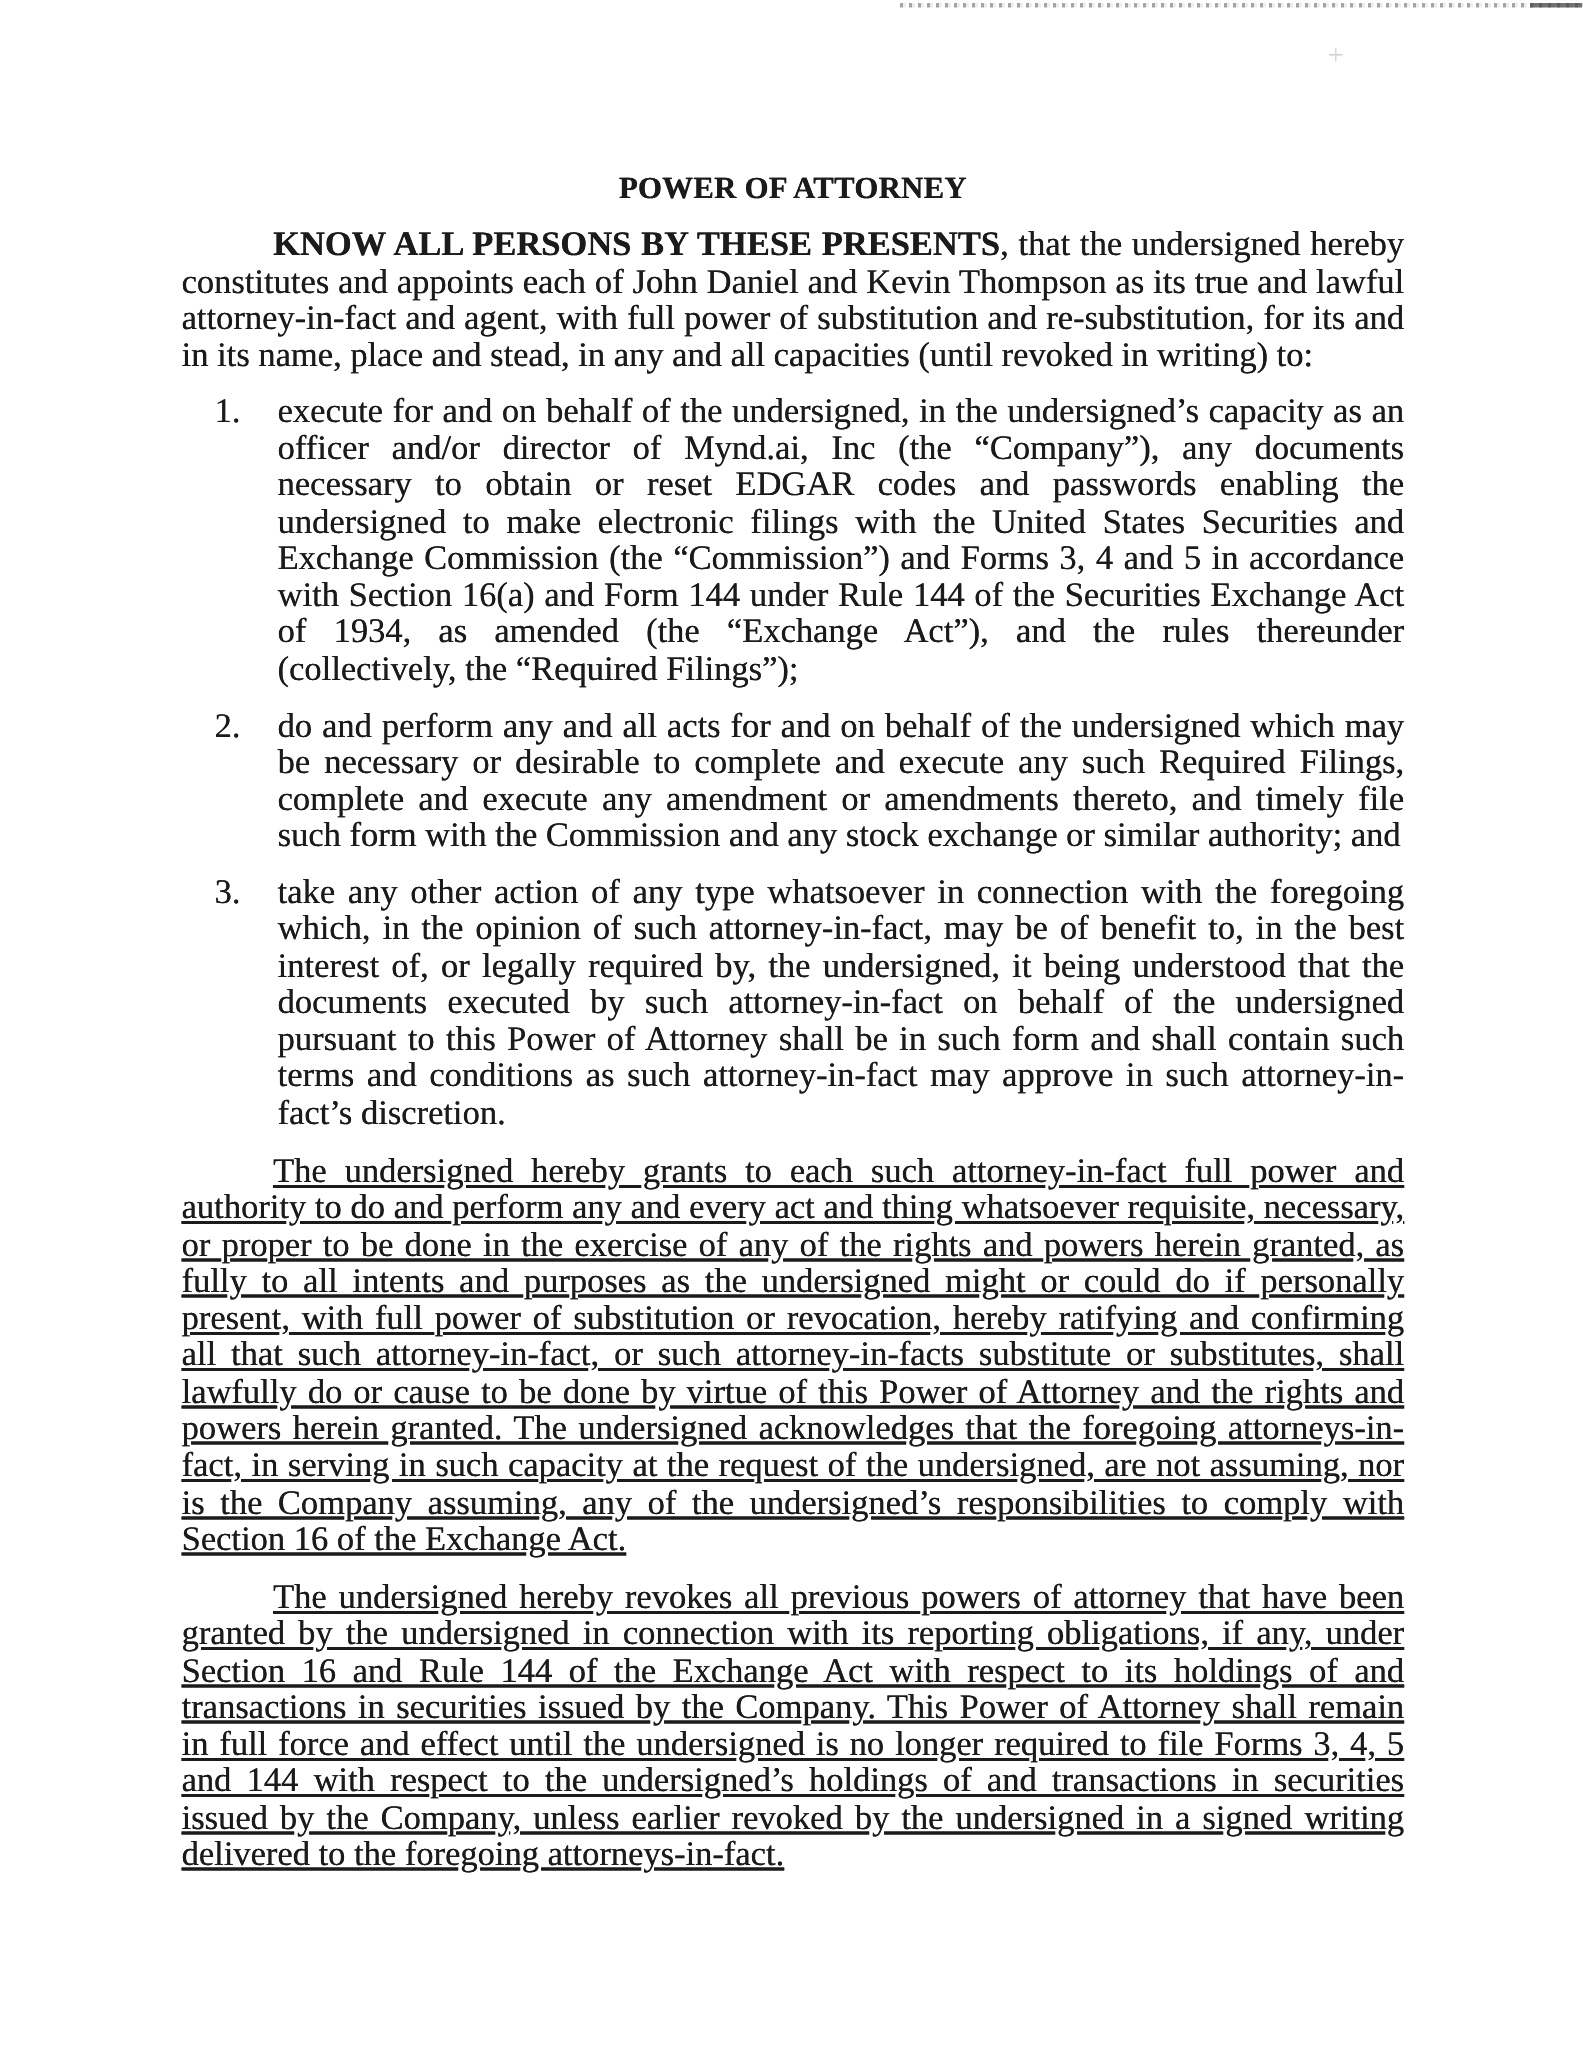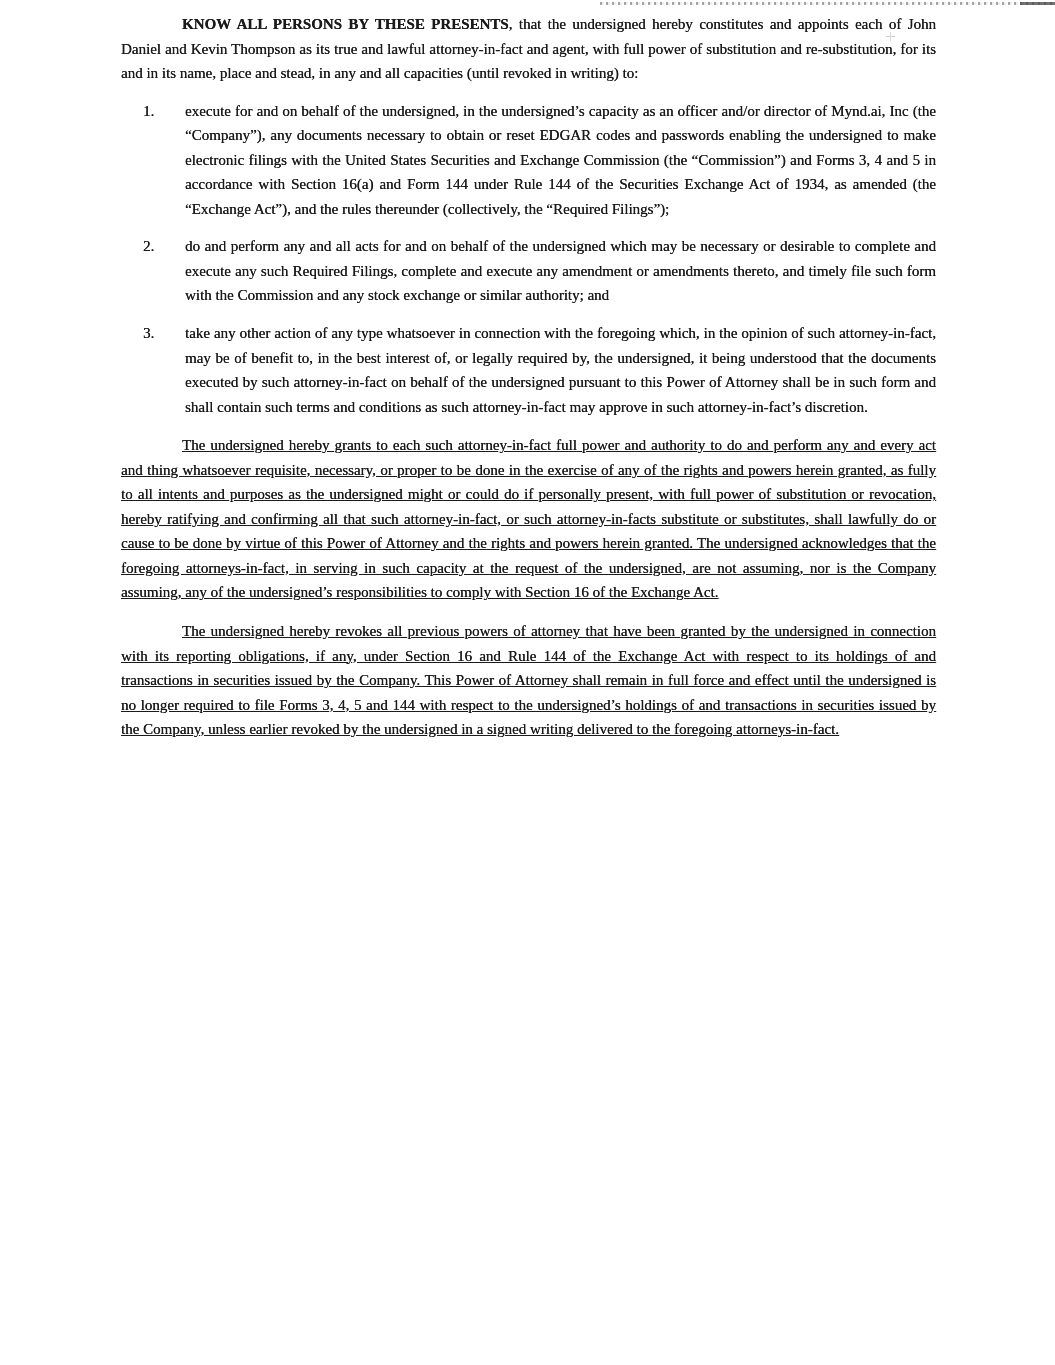--- a/index.html
+++ b/index.html
@@ -67,21 +67,21 @@
   .doc-title {
     margin-top: 113px;
     text-align: center;
     font-size: 20.5px;
     font-weight: bold;
     letter-spacing: 0.2px;
     line-height: 26px;
     text-shadow: 0.25px 0 0 currentColor;
   }
   .para, .list-item {
-    font-size: 15px;
+    font-size: 23px;
     line-height: 24.55px;
     text-align: justify;
     text-shadow: 0.2px 0 0 currentColor;
   }
   .para { margin-top: 12px; }
   .para.first-indent { text-indent: 61px; }
   .para.closing { margin-top: 14px; text-decoration: underline; }
   .numbered-list { list-style: none; }
   .list-item {
     position: relative;
@@ -98,20 +98,21 @@
 </style>
 </head>
 <body>
 
 <div class="page">
 
   <div class="scan-dashes"></div>
   <div class="scan-dashes-dark"></div>
   <div class="scan-speck"></div>
 
+  <h1 class="doc-title">POWER OF ATTORNEY</h1>
 
   <p class="para first-indent"><span class="opening-lead">KNOW ALL PERSONS BY THESE PRESENTS</span><span>, that the undersigned hereby constitutes and appoints each of John Daniel and Kevin Thompson as its true and lawful attorney-in-fact and agent, with full power of substitution and re-substitution, for its and in its name, place and stead, in any and all capacities (until revoked in writing) to:</span></p>
 
   <ol class="numbered-list">
     <li class="list-item">
       <span class="num">1.</span>
       <span class="item-text">execute for and on behalf of the undersigned, in the undersigned’s capacity as an officer and/or director of Mynd.ai, Inc (the “Company”), any documents necessary to obtain or reset EDGAR codes and passwords enabling the undersigned to make electronic filings with the United States Securities and Exchange Commission (the “Commission”) and Forms 3, 4 and 5 in accordance with Section 16(a) and Form 144 under Rule 144 of the Securities Exchange Act of 1934, as amended (the “Exchange Act”), and the rules thereunder (collectively, the “Required Filings”);</span>
     </li>
     <li class="list-item">
       <span class="num">2.</span>

